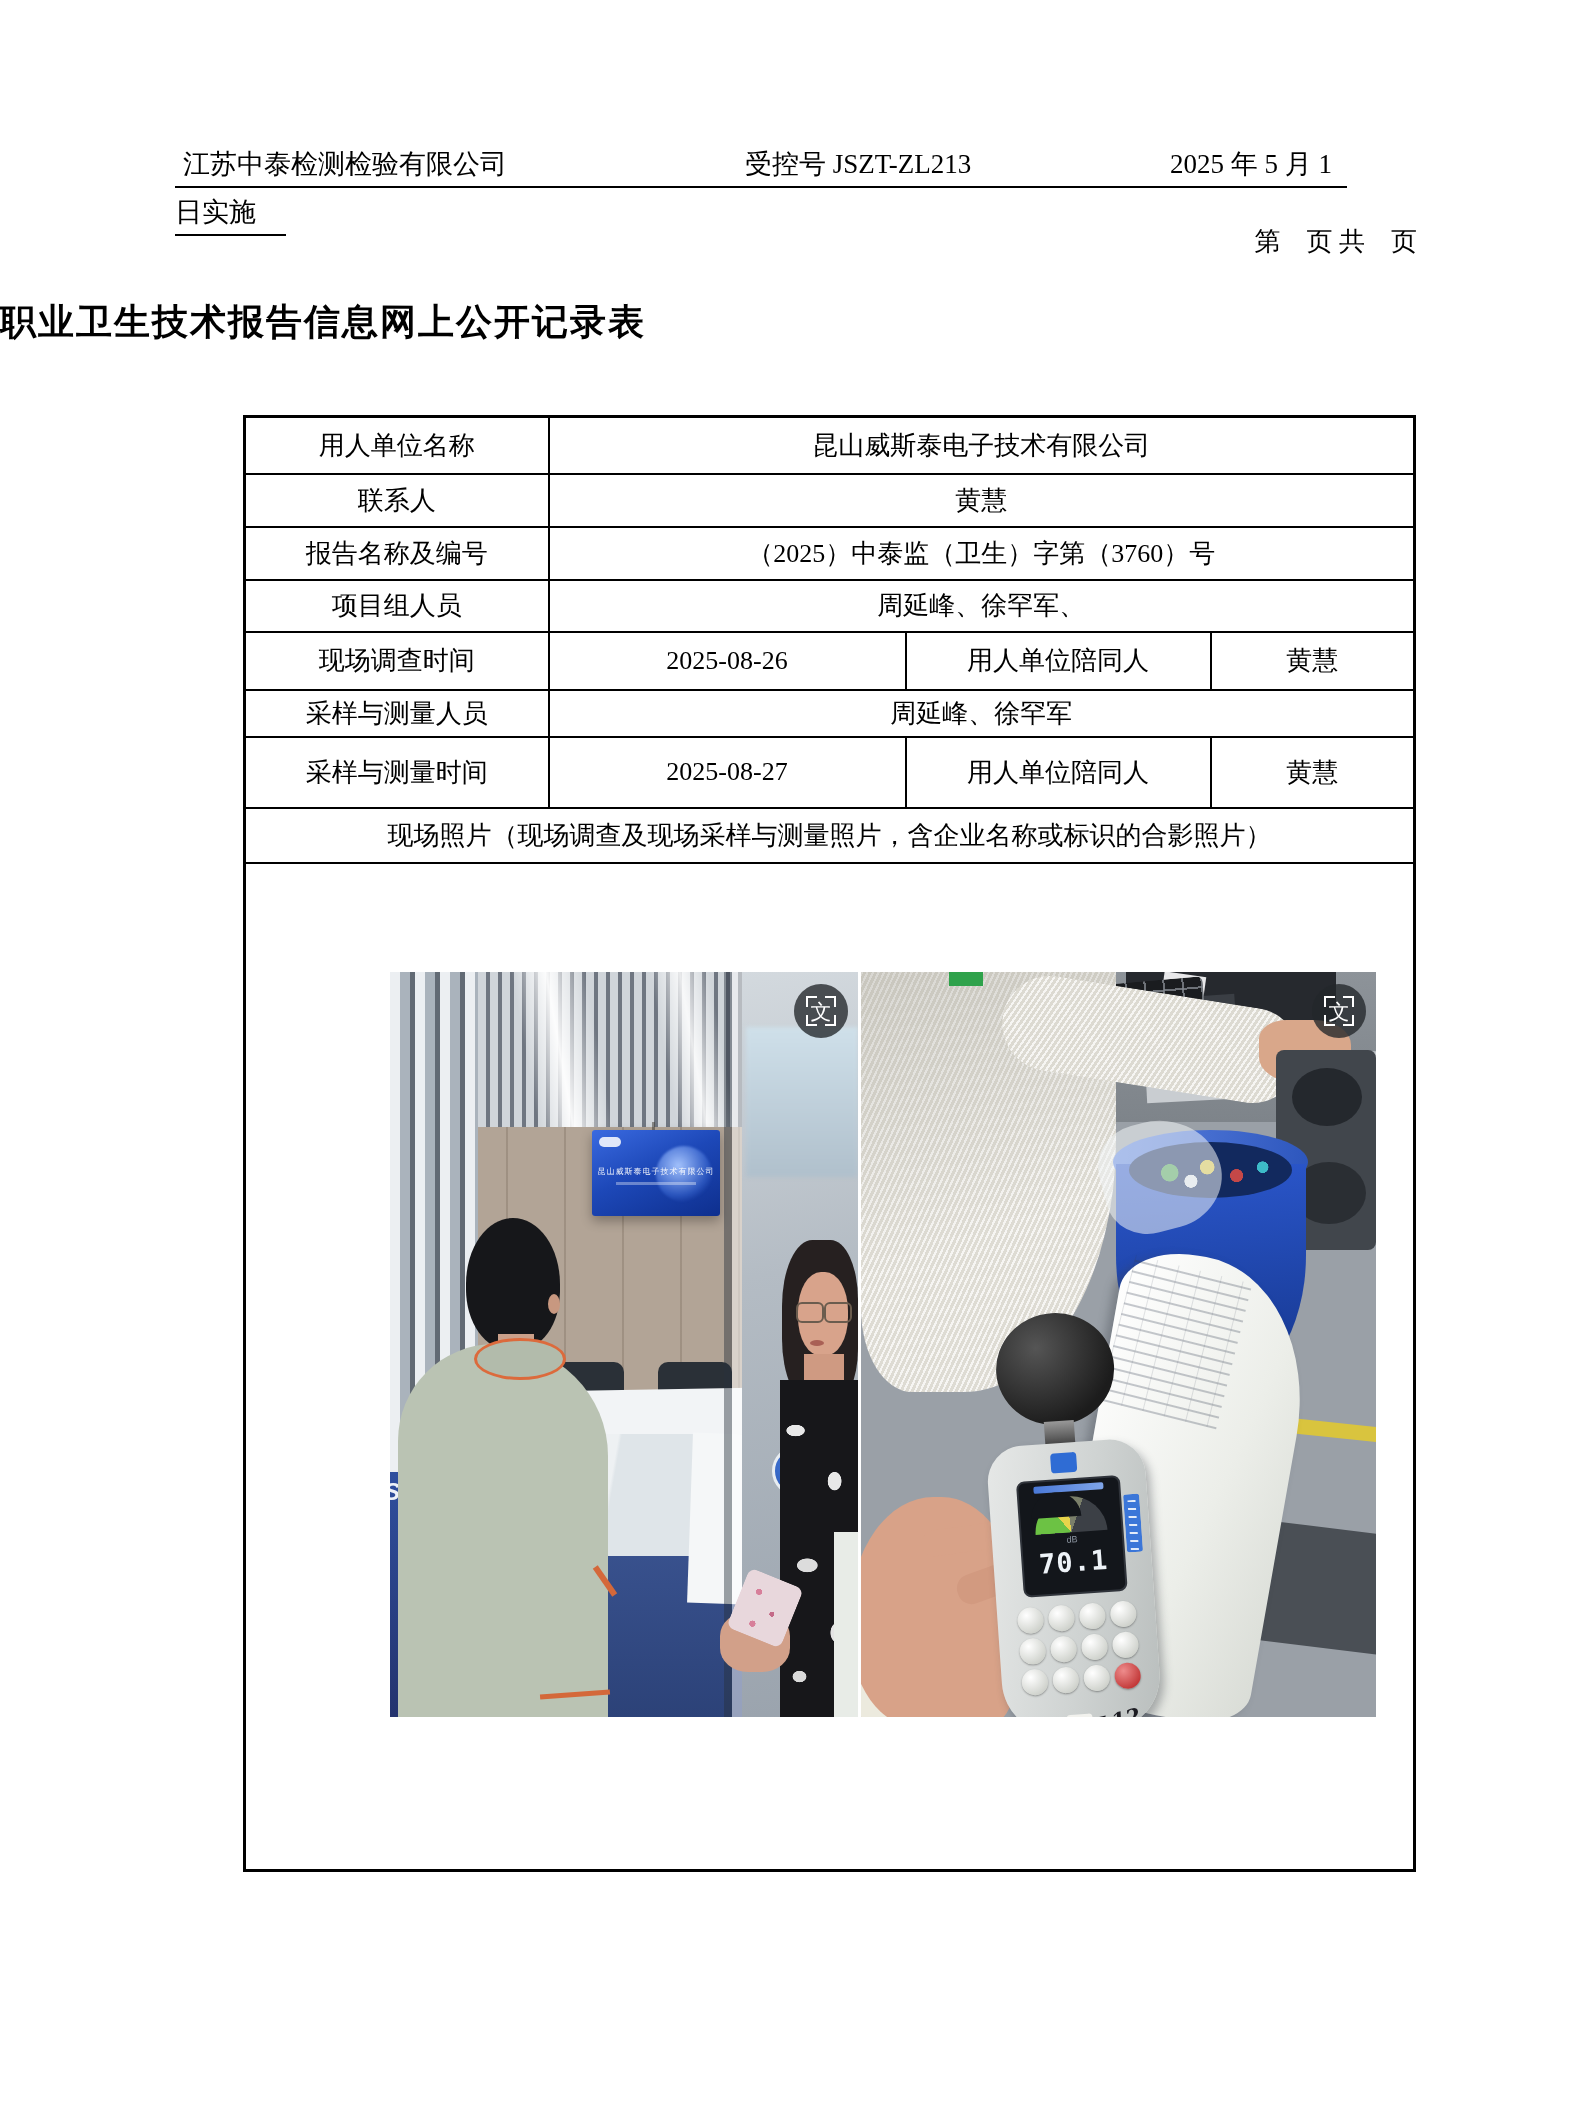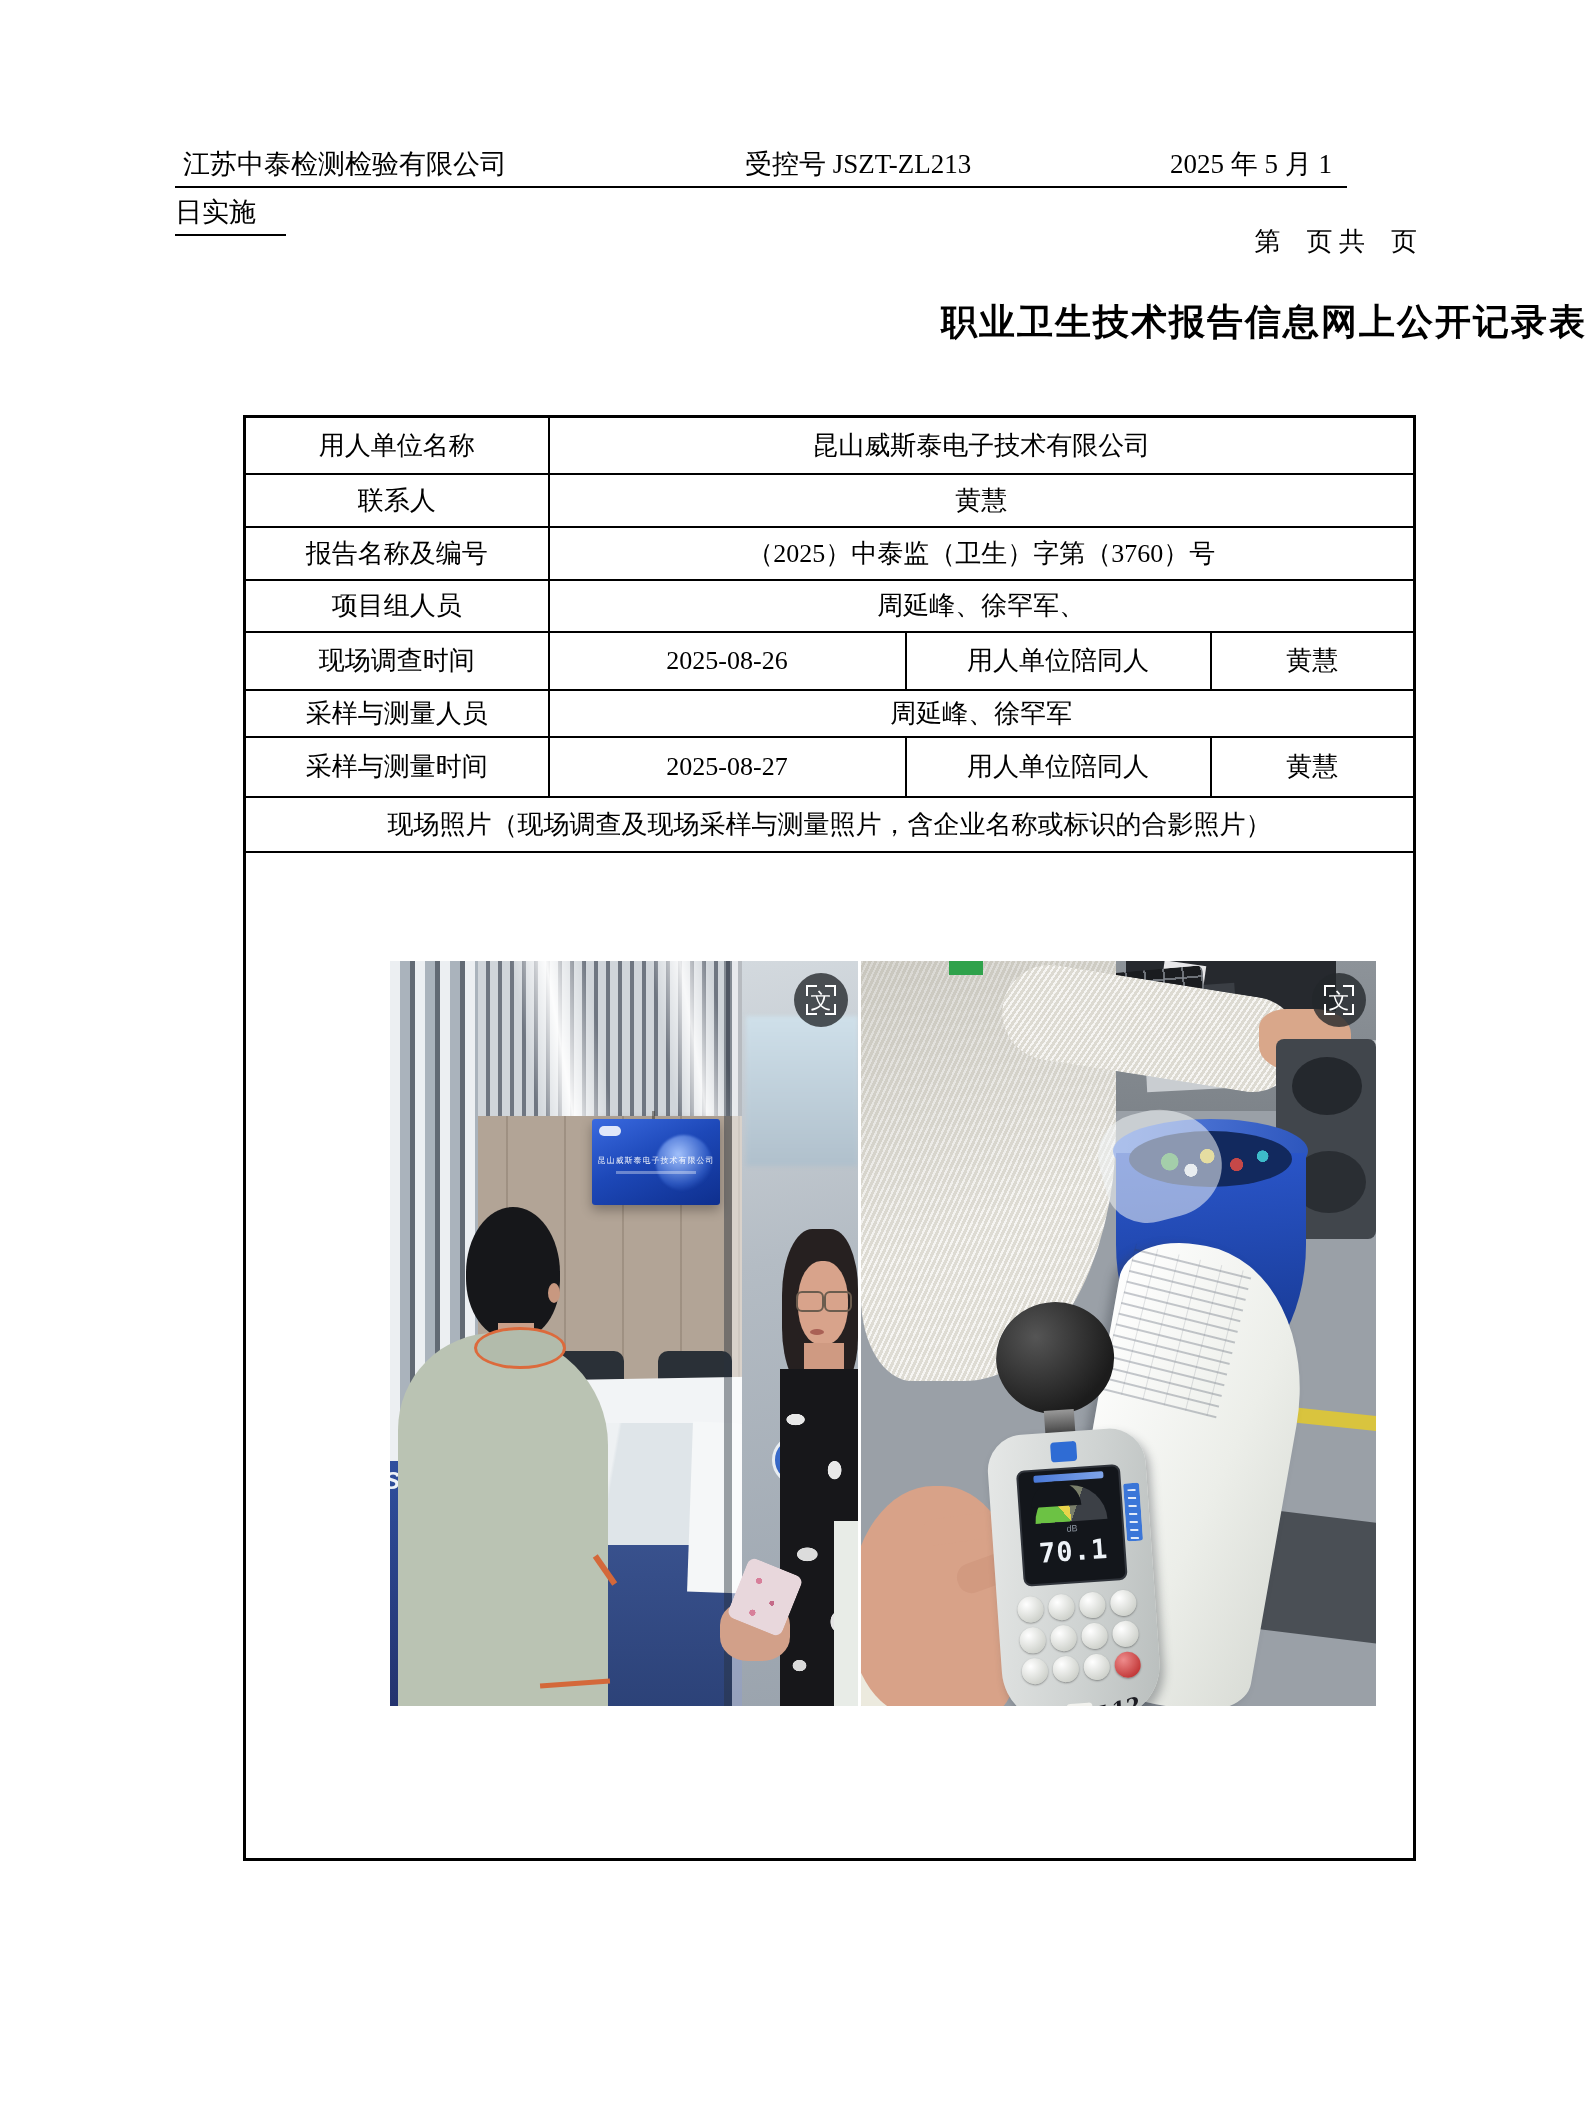--- a/index.html
+++ b/index.html
@@ -11,21 +11,21 @@
              border-bottom:2px solid #000;font-size:27px;}
   .hdr-line1 span{position:absolute;bottom:4px;white-space:nowrap;}
   .hdr-company{left:0;margin-left:8px;}
   .hdr-ctrl{left:570px;}
   .hdr-date{left:995px;}
   .hdr-line2{position:absolute;left:175px;top:194px;font-size:27px;}
   .hdr-line2 span{display:inline-block;border-bottom:2px solid #000;padding:0 30px 4px 0;}
   .page-marker{position:absolute;right:170px;top:224px;font-size:26px;white-space:pre;}
 
   
-  .doc-title{position:absolute;left:0;top:298px;width:100%;text-align:right;
+  .doc-title{position:absolute;left:0;top:298px;width:100%;text-align:left;
              font-family:Liberation Sans, sans-serif;
              font-weight:bold;font-size:36px;letter-spacing:2px;}
 
   
   table.rec{position:absolute;left:243px;top:415px;width:1170px;border-collapse:collapse;
             table-layout:fixed;border:3px solid #000;font-size:26px;}
   table.rec td{border:2px solid #000;text-align:center;vertical-align:middle;padding:0;
                overflow:hidden;white-space:nowrap;}
   td.escort-name{text-align:right;padding-right:14px;}
   td.photo-cell{position:relative;vertical-align:top;}
@@ -249,21 +249,21 @@
     <tr style="height:58px">
       <td>现场调查时间</td>
       <td>2025-08-26</td>
       <td>用人单位陪同人</td>
       <td class="escort-name">黄慧</td>
     </tr>
     <tr style="height:47px">
       <td>采样与测量人员</td>
       <td colspan="3">周延峰、徐罕军</td>
     </tr>
-    <tr style="height:60px">
+    <tr style="height:71px">
       <td>采样与测量时间</td>
       <td>2025-08-27</td>
       <td>用人单位陪同人</td>
       <td class="escort-name">黄慧</td>
     </tr>
     <tr style="height:55px">
       <td colspan="4">现场照片（现场调查及现场采样与测量照片，含企业名称或标识的合影照片）</td>
     </tr>
     <tr style="height:1008px">
       <td colspan="4" class="photo-cell">

